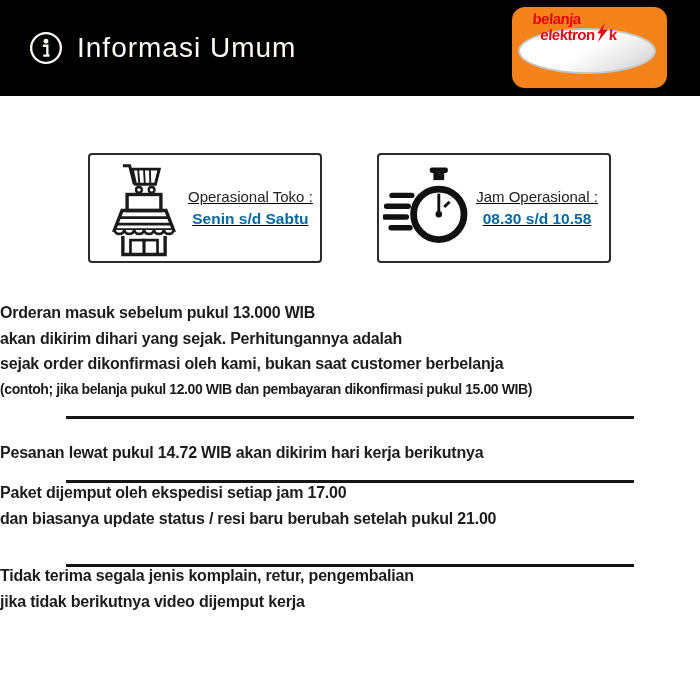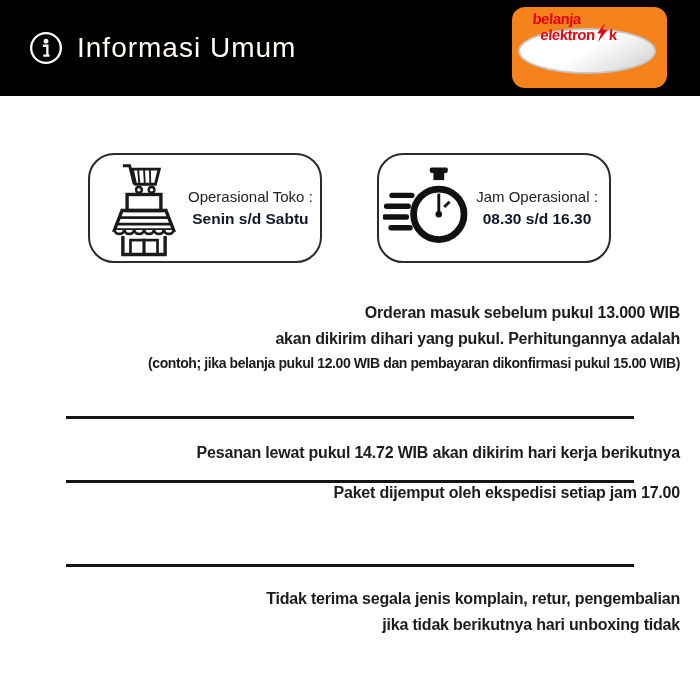--- a/index.html
+++ b/index.html
@@ -56,56 +56,56 @@
     white-space: nowrap;
   }
   .logo-line2 { display: flex; align-items: flex-end; margin-left: 9px; }
   .bolt-icon { width: 13px; height: 21px; margin: -6px 0 0 1px; }
 
   
   .card {
     position: absolute; top: 153px;
     width: 234px; height: 110px;
     border: 2.5px solid #2b2b2b;
-    border-radius: 26px;
+    border-radius: 4px;
     background: #fff;
-    display: flex; align-items: center;
+    display: flex; align-items: center; text-decoration: underline;
   }
   .card-left  { left: 88px; }
   .card-right { left: 377px; }
   .card-icon  { flex: 0 0 auto; }
   .store-icon { width: 88px; height: 98px; margin-left: 10px; }
   .stopwatch-icon { width: 90px; height: 94px; margin-left: 4px; }
   .card-text {
     flex: 1 1 auto;
     text-align: center;
     color: #222222;
     font-size: 15px;
     line-height: 22px;
     padding-right: 8px;
     white-space: nowrap;
   }
-  .card-value { font-weight: bold; font-size: 15.5px; color: #0f172a; }
+  .card-value { font-weight: bold; font-size: 15.5px; color: #0369a1; }
 
   
   .section {
     position: absolute; left: 0; width: 680px;
-    text-align: right;
+    text-align: left;
     color: #1c1c1c;
     font-weight: bold;
     font-size: 16px;
     letter-spacing: -0.2px;
     line-height: 25.5px;
   }
   .section .line { white-space: nowrap; }
   .line-tight { font-size: 14px; letter-spacing: -0.4px; }
   .sec-1 { top: 300px; }
   .sec-2 { top: 440px; }
   .sec-3 { top: 480px; }
-  .sec-4 { top: 586px; }
+  .sec-4 { top: 563px; }
   .heavy { font-weight: 900; }
 
   .divider {
     position: absolute; left: 66px;
     width: 568px; height: 3px;
     background: #141414;
   }
   .div-1 { top: 416px; }
   .div-2 { top: 480px; }
   .div-3 { top: 564px; }
@@ -170,42 +170,44 @@
       <line x1="9" y1="72" x2="30" y2="72" stroke-width="6" stroke-linecap="round"></line>
       <rect x="56" y="10" width="12" height="9" fill="#111" stroke="none"></rect>
       <rect x="52" y="5" width="20" height="6" rx="2" fill="#111" stroke="none"></rect>
       <circle cx="62" cy="57" r="28" stroke-width="7.5"></circle>
       <line x1="62" y1="57" x2="62" y2="34" stroke-width="3.2"></line>
       <line x1="68" y1="49" x2="74" y2="43" stroke-width="3.2"></line>
       <circle cx="62" cy="57" r="3.6" fill="#111" stroke="none"></circle>
     </svg>
     <div class="card-text">
       <div>Jam Operasional :</div>
-      <div class="card-value">08.30 s/d 16.30</div>
+      <div class="card-value">08.30 s/d 10.58</div>
     </div>
   </div>
 
   <div class="section sec-1">
     <div class="line">Orderan masuk sebelum pukul 13.000 WIB</div>
-    <div class="line">akan dikirim dihari yang pukul. Perhitungannya adalah</div>
+    <div class="line">akan dikirim dihari yang sejak. Perhitungannya adalah</div>
+    <div class="line">sejak order dikonfirmasi oleh kami, bukan saat customer berbelanja</div>
     <div class="line line-tight">(contoh; jika belanja pukul 12.00 WIB dan pembayaran dikonfirmasi pukul 15.00 WIB)</div>
   </div>
 
   <div class="divider div-1"></div>
 
   <div class="section sec-2">
     <div class="line">Pesanan lewat pukul 14.72 WIB akan dikirim hari kerja berikutnya</div>
   </div>
 
   <div class="divider div-2"></div>
 
   <div class="section sec-3">
     <div class="line">Paket dijemput oleh ekspedisi setiap jam 17.00</div>
+    <div class="line">dan biasanya update status / resi baru berubah setelah pukul 21.00</div>
   </div>
 
   <div class="divider div-3"></div>
 
   <div class="section sec-4">
     <div class="line">Tidak terima segala jenis komplain, retur, pengembalian</div>
-    <div class="line"><span>jika tidak berikutnya </span><span class="heavy">hari unboxing</span><span> tidak</span></div>
+    <div class="line"><span>jika tidak berikutnya </span><span class="heavy">video dijemput</span><span> kerja</span></div>
   </div>
 
 </div>
 
 </body></html>

